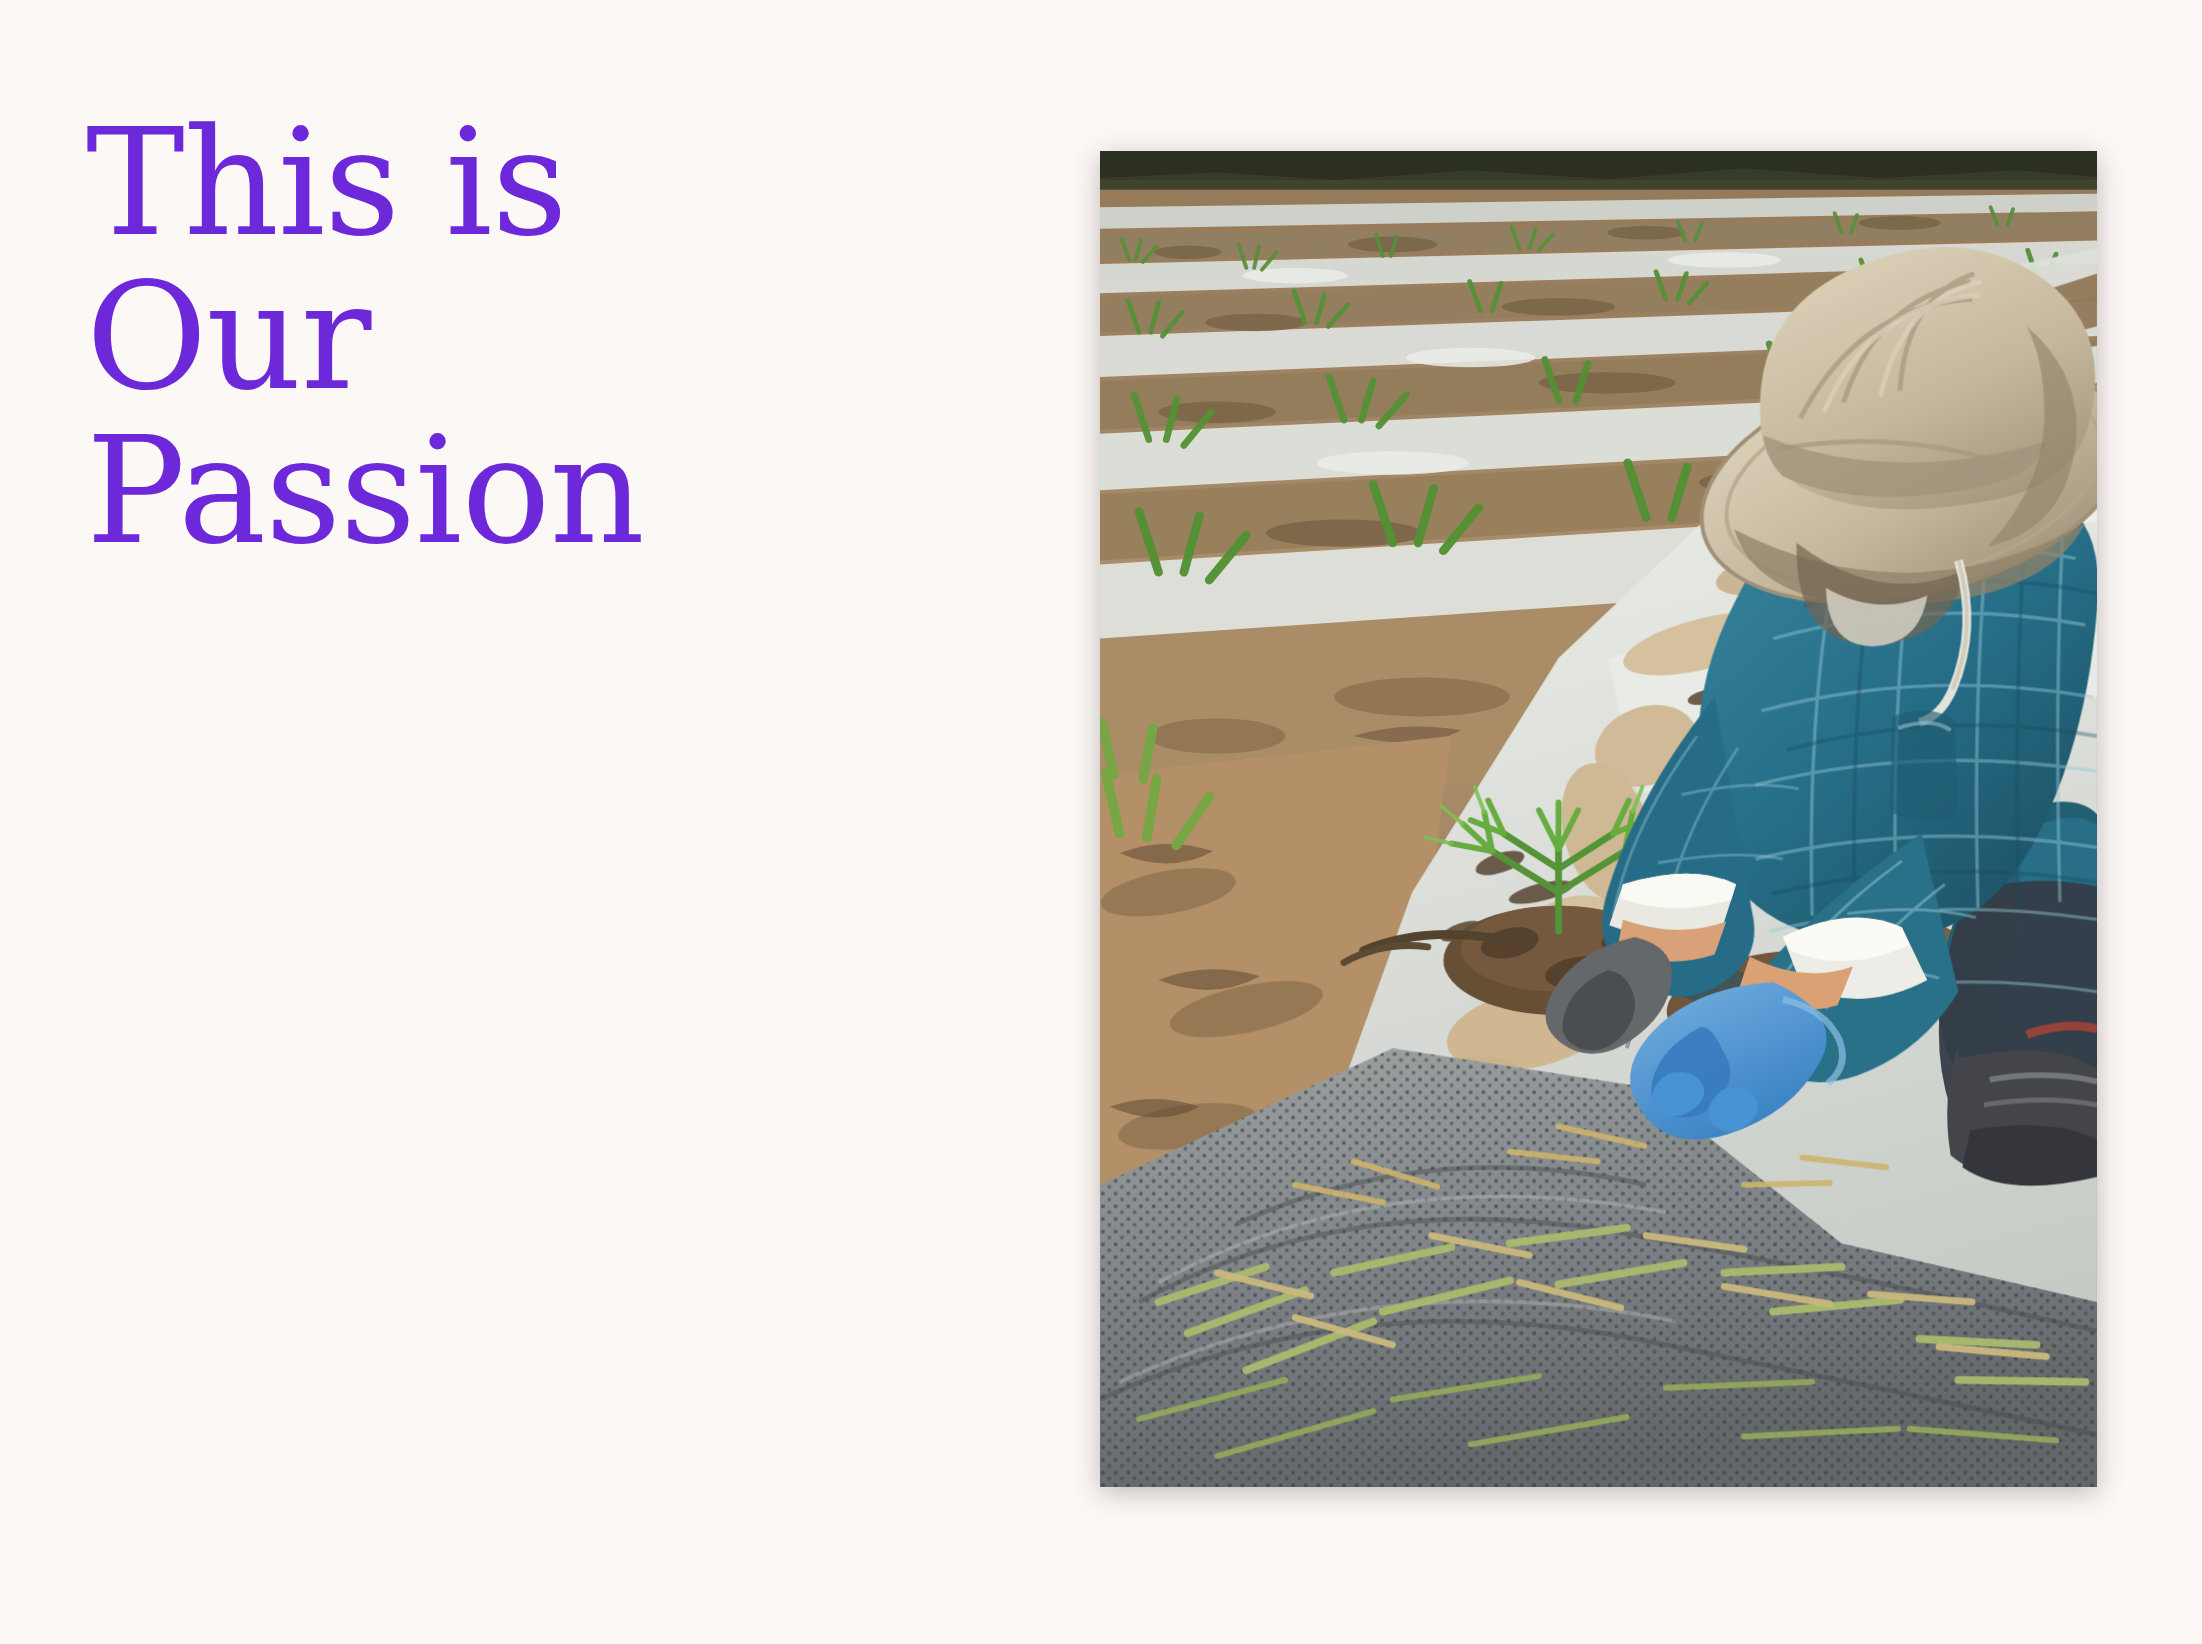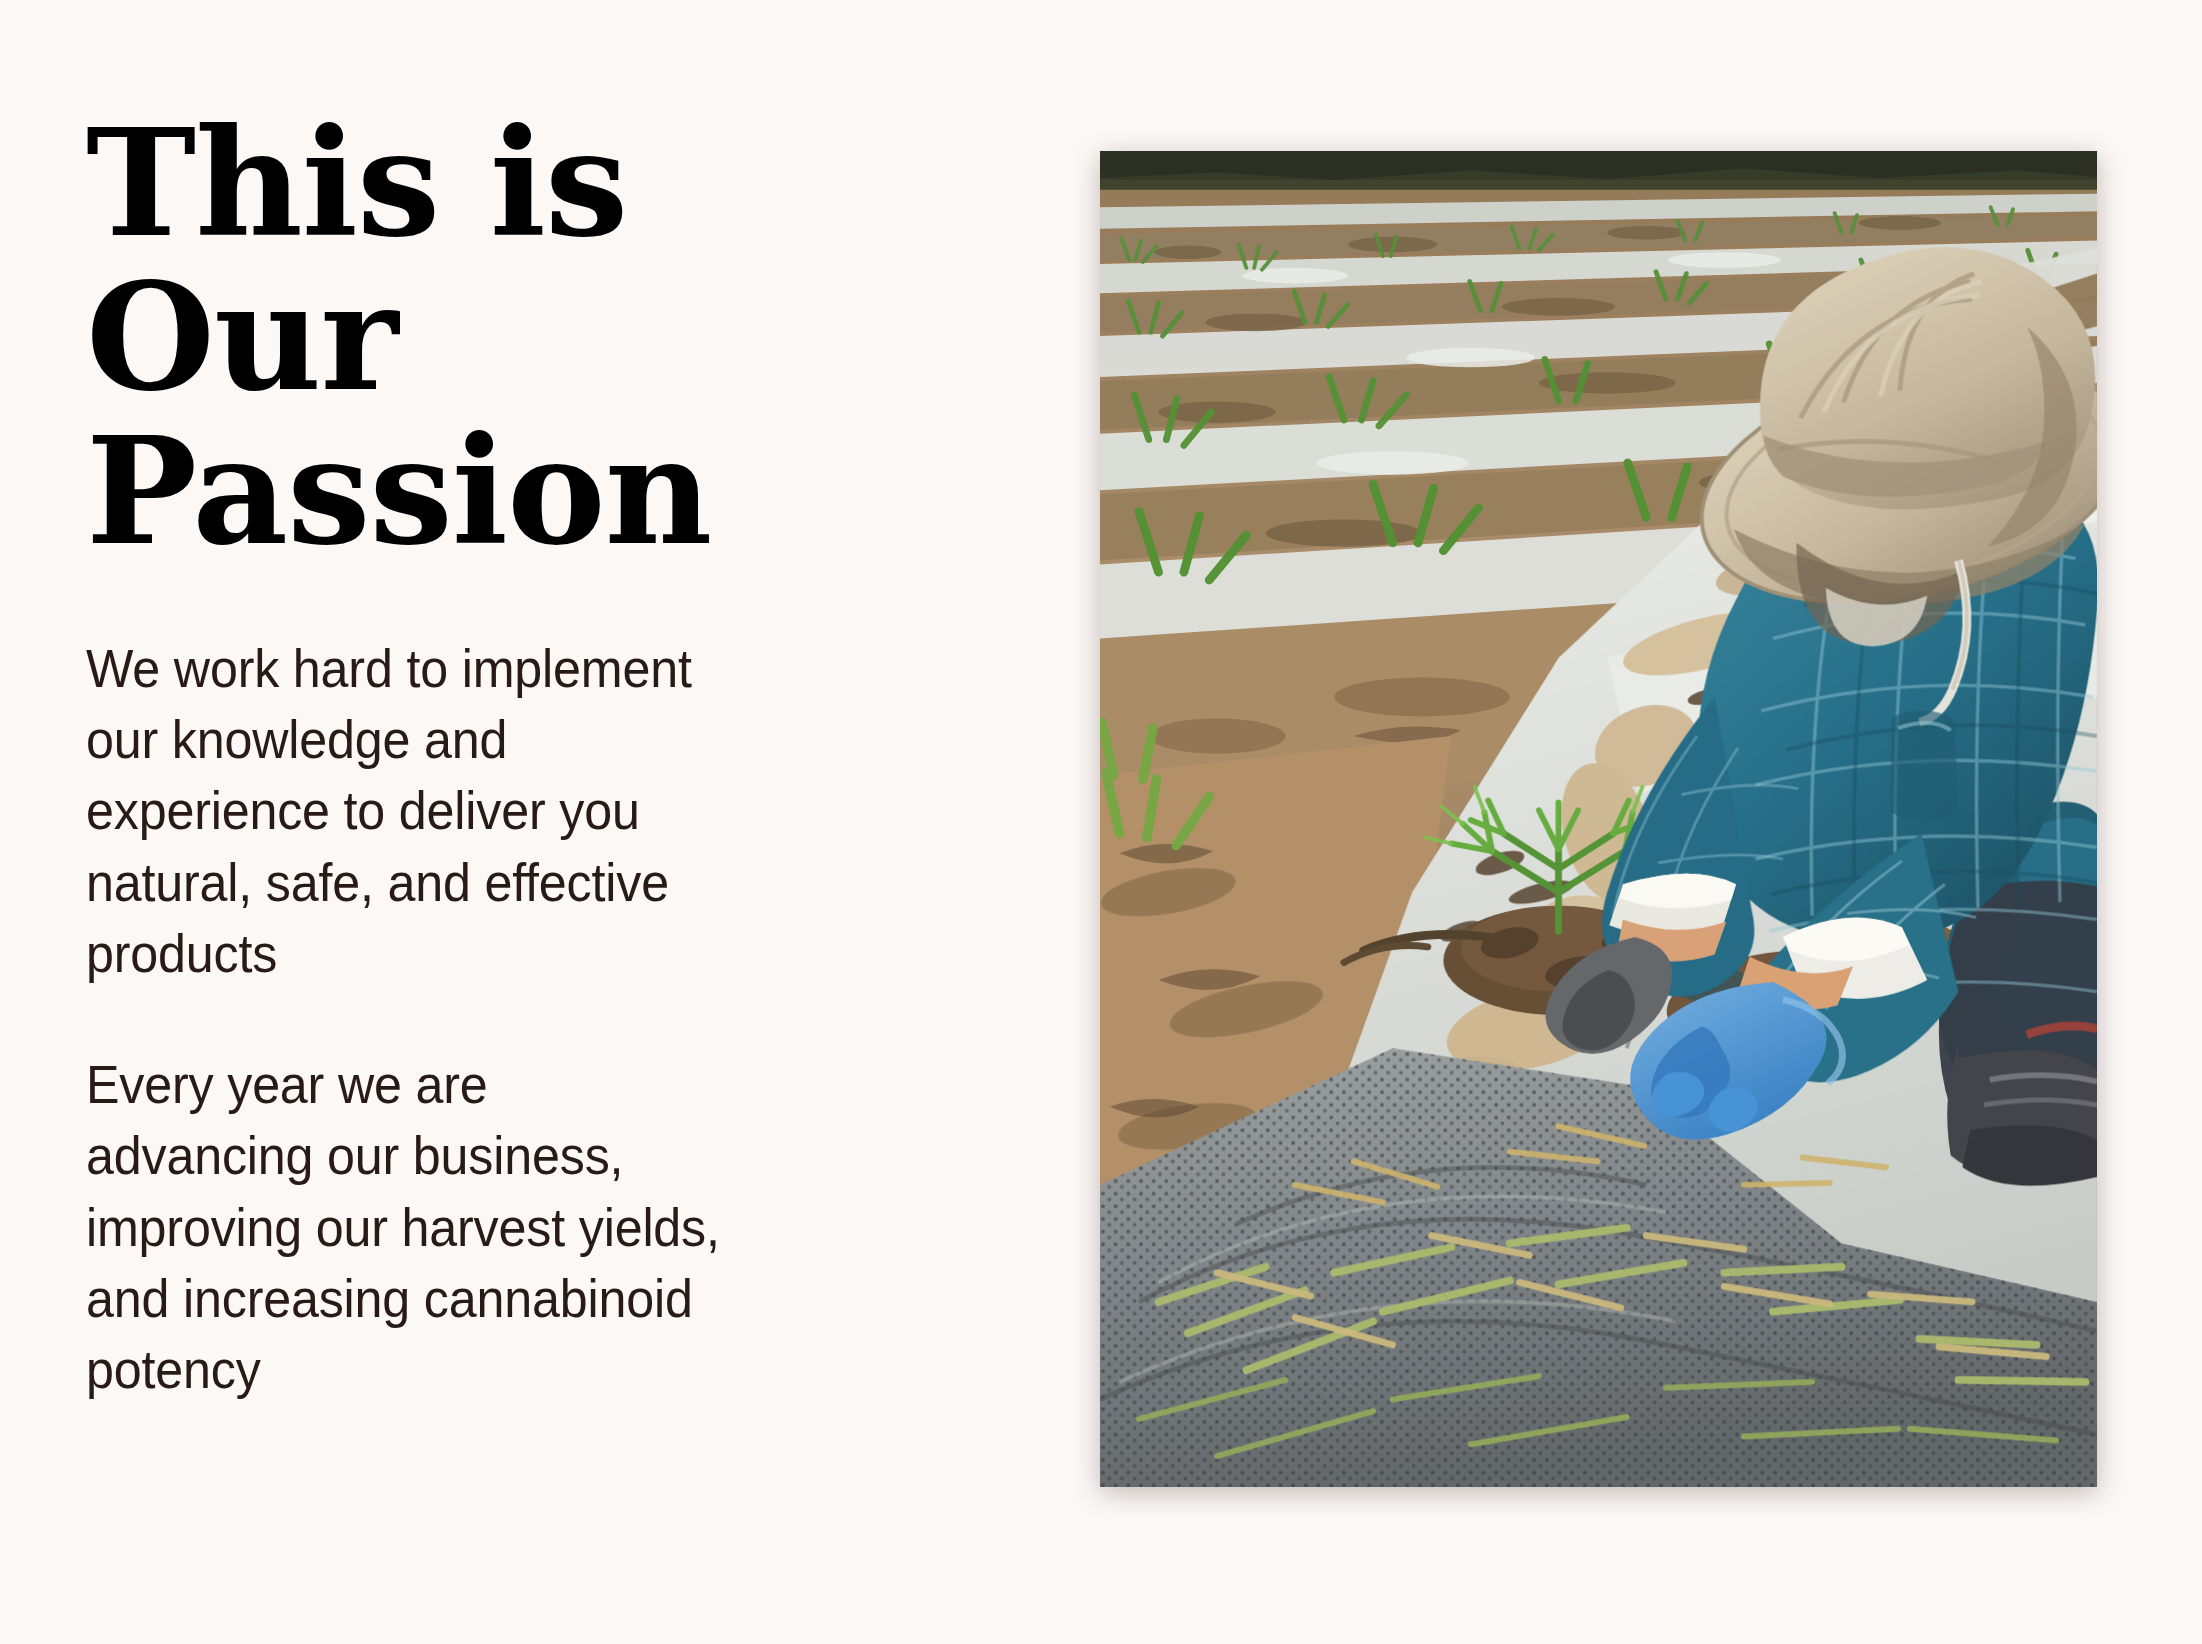--- a/index.html
+++ b/index.html
@@ -23,25 +23,25 @@
   
   .text-col {
     position: absolute;
     left: 86px;
     top: 107px;
     width: 965px;
   }
 
   .headline {
     font-family: "DejaVu Serif", "Liberation Serif", serif;
-    font-weight: 700;
+    font-weight: 400;
     font-size: 148px;
     line-height: 1.04;
     letter-spacing: -1px;
-    color: #000000;
+    color: #6d28d9;
     margin: 0;
     white-space: pre-line;
   }
 
   .body-block {
     margin-top: 64px;
     max-width: 683px;
   }
 
   .body-par {
@@ -79,24 +79,20 @@
 <body>
 
 <div class="slide">
 
   <div class="text-col">
 
     <h1 class="headline">This is
 Our
 Passion</h1>
 
-    <div class="body-block">
-      <p class="body-par">We work hard to implement our knowledge and experience to deliver you natural, safe, and effective products</p>
-      <p class="body-par">Every year we are advancing our business, improving our harvest yields, and increasing cannabinoid potency</p>
-    </div>
 
   </div>
 
   <div class="photo-frame">
     <svg viewBox="0 0 1022 1370" preserveAspectRatio="xMidYMid slice">
       <defs>
         <linearGradient id="soilBG" x1="0" y1="0" x2="0" y2="1">
           <stop offset="0" stop-color="#8E7352"></stop>
           <stop offset="0.35" stop-color="#A98A68"></stop>
           <stop offset="1" stop-color="#8B6F4F"></stop>

